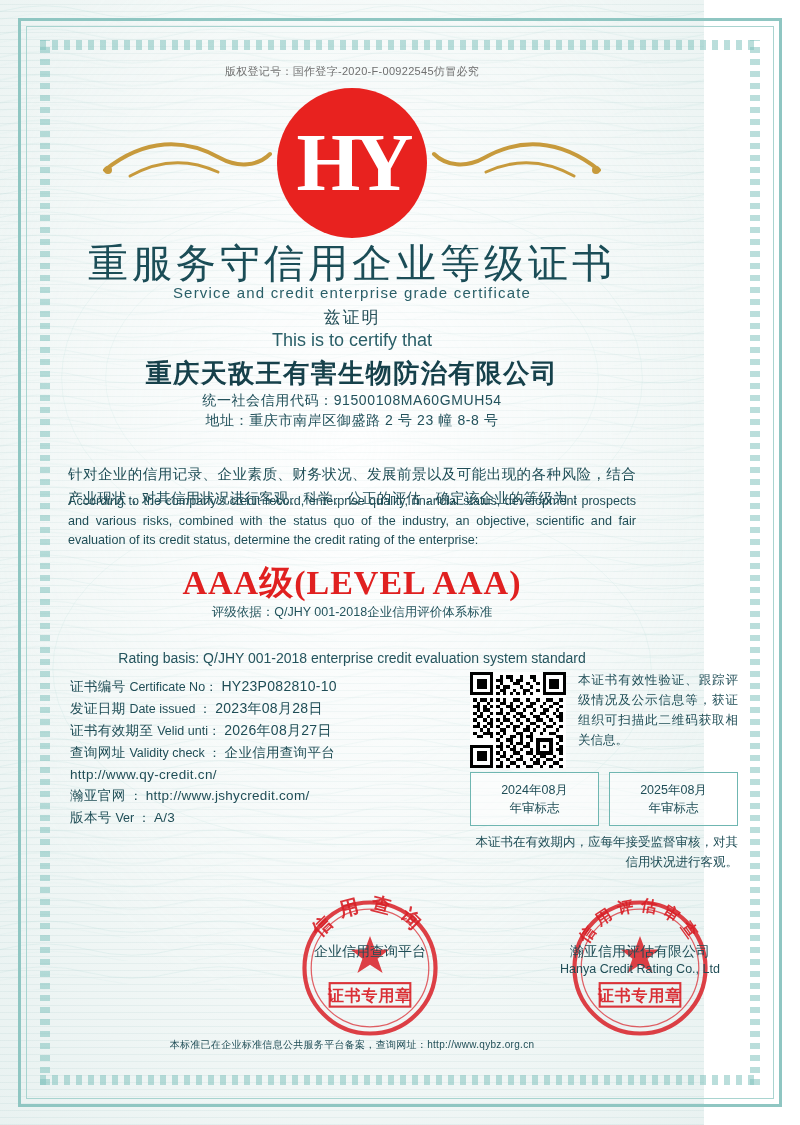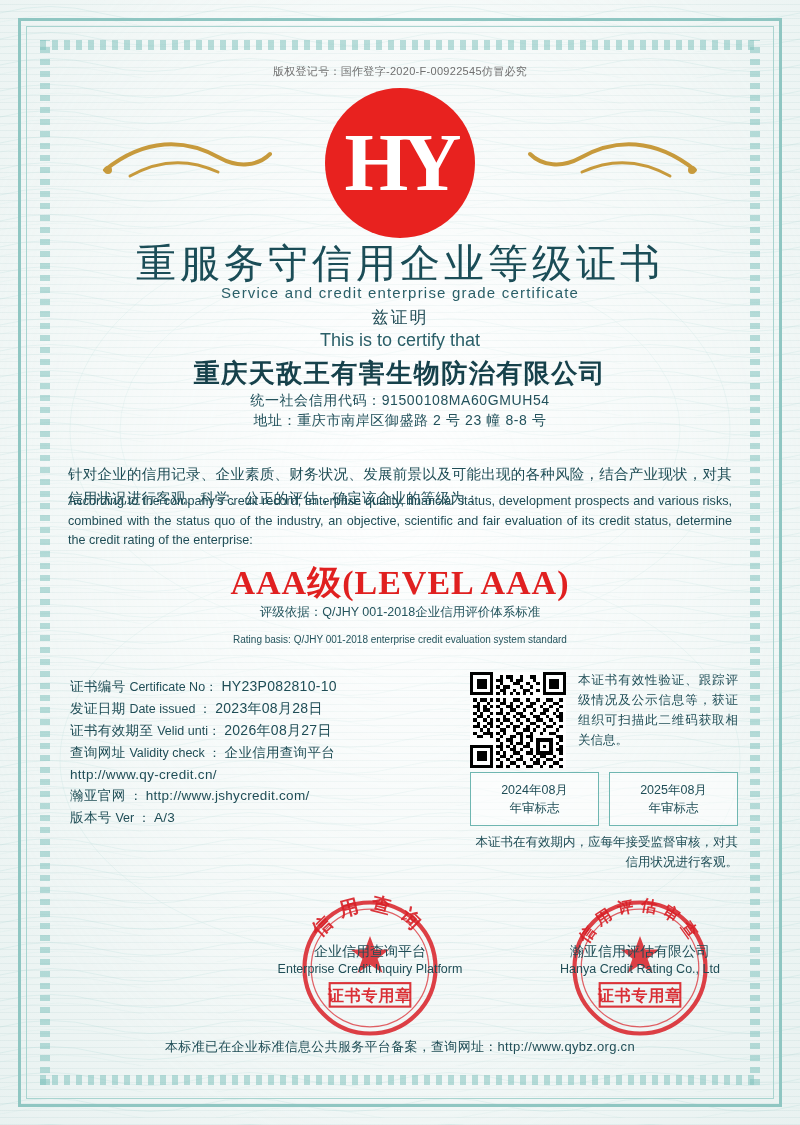--- a/index.html
+++ b/index.html
@@ -12,21 +12,21 @@
     height: 1125px;
     font-family: "Liberation Sans", sans-serif;
     position: relative;
     overflow: hidden;
   }
 
   
   #certificate {
     position: absolute;
     left: 0; top: 0;
-    width: 800px; height: 1125px;
+    width: 704px; height: 1125px;
     background:
       repeating-linear-gradient(
         0deg,
         rgba(120,170,170,0.10) 0px,
         rgba(120,170,170,0.10) 1px,
         rgba(255,255,255,0) 1px,
         rgba(255,255,255,0) 7px
       ),
       radial-gradient(ellipse at 50% 40%, #fdfefe 0%, #f3f8f7 55%, #e9f2f1 100%);
     box-sizing: border-box;
@@ -226,23 +226,23 @@
     position: absolute;
     left: 0; right: 0;
     top: 604px;
     text-align: center;
     font-size: 12.5px;
     color: #24545d;
   }
   .basis-en {
     position: absolute;
     left: 0; right: 0;
-    top: 634px;
-    text-align: center;
-    font-size: 10px;
+    top: 650px;
+    text-align: center;
+    font-size: 14px;
     color: #24545d;
   }
 
   
   .details {
     position: absolute;
     left: 70px;
     top: 676px;
     width: 390px;
     font-size: 13.5px;
@@ -325,21 +325,21 @@
   .stamp-caption .en { font-size: 12.5px; }
   .stamp-caption.left  { left: 250px; top: 942px; width: 240px; }
   .stamp-caption.right { left: 520px; top: 942px; width: 240px; }
 
   
   .footer {
     position: absolute;
     left: 0; right: 0;
     top: 1038px;
     text-align: center;
-    font-size: 13px;
+    font-size: 10px;
     color: #1f4d56;
     letter-spacing: 0.3px;
   }
 </style>
 </head>
 <body>
 
 <div id="certificate">
 
   <svg id="guilloche" viewBox="0 0 800 1125" preserveAspectRatio="none">
@@ -692,21 +692,20 @@
     <text font-family="'Liberation Serif', serif" font-size="19" font-weight="bold" fill="#d81f26" opacity="0.9">
       <textPath href="#arcTop2" startOffset="50%" text-anchor="middle" letter-spacing="7">信用评估审查</textPath>
     </text>
     <rect x="52" y="118" width="96" height="28" fill="none" stroke="#d81f26" stroke-width="2.5" opacity="0.9"></rect>
     <text x="100" y="139" text-anchor="middle" font-family="'Liberation Serif', serif" font-size="19" font-weight="bold" fill="#d81f26" opacity="0.92" letter-spacing="1">证书专用章</text>
     <path d="M100 62 l6 16 17 0 -14 11 6 17 -15 -10 -15 10 6 -17 -14 -11 17 0 z" fill="#d81f26" opacity="0.85"></path>
   </svg>
 
   <div class="stamp-caption left">
     <div>企业信用查询平台</div>
-    <div class="en">Enterprise Credit Inquiry Platform</div>
   </div>
   <div class="stamp-caption right">
     <div>瀚亚信用评估有限公司</div>
     <div class="en">Hanya Credit Rating Co., Ltd</div>
   </div>
 
   <div class="footer">本标准已在企业标准信息公共服务平台备案，查询网址：http://www.qybz.org.cn</div>
 </div>
 
 </body></html>

